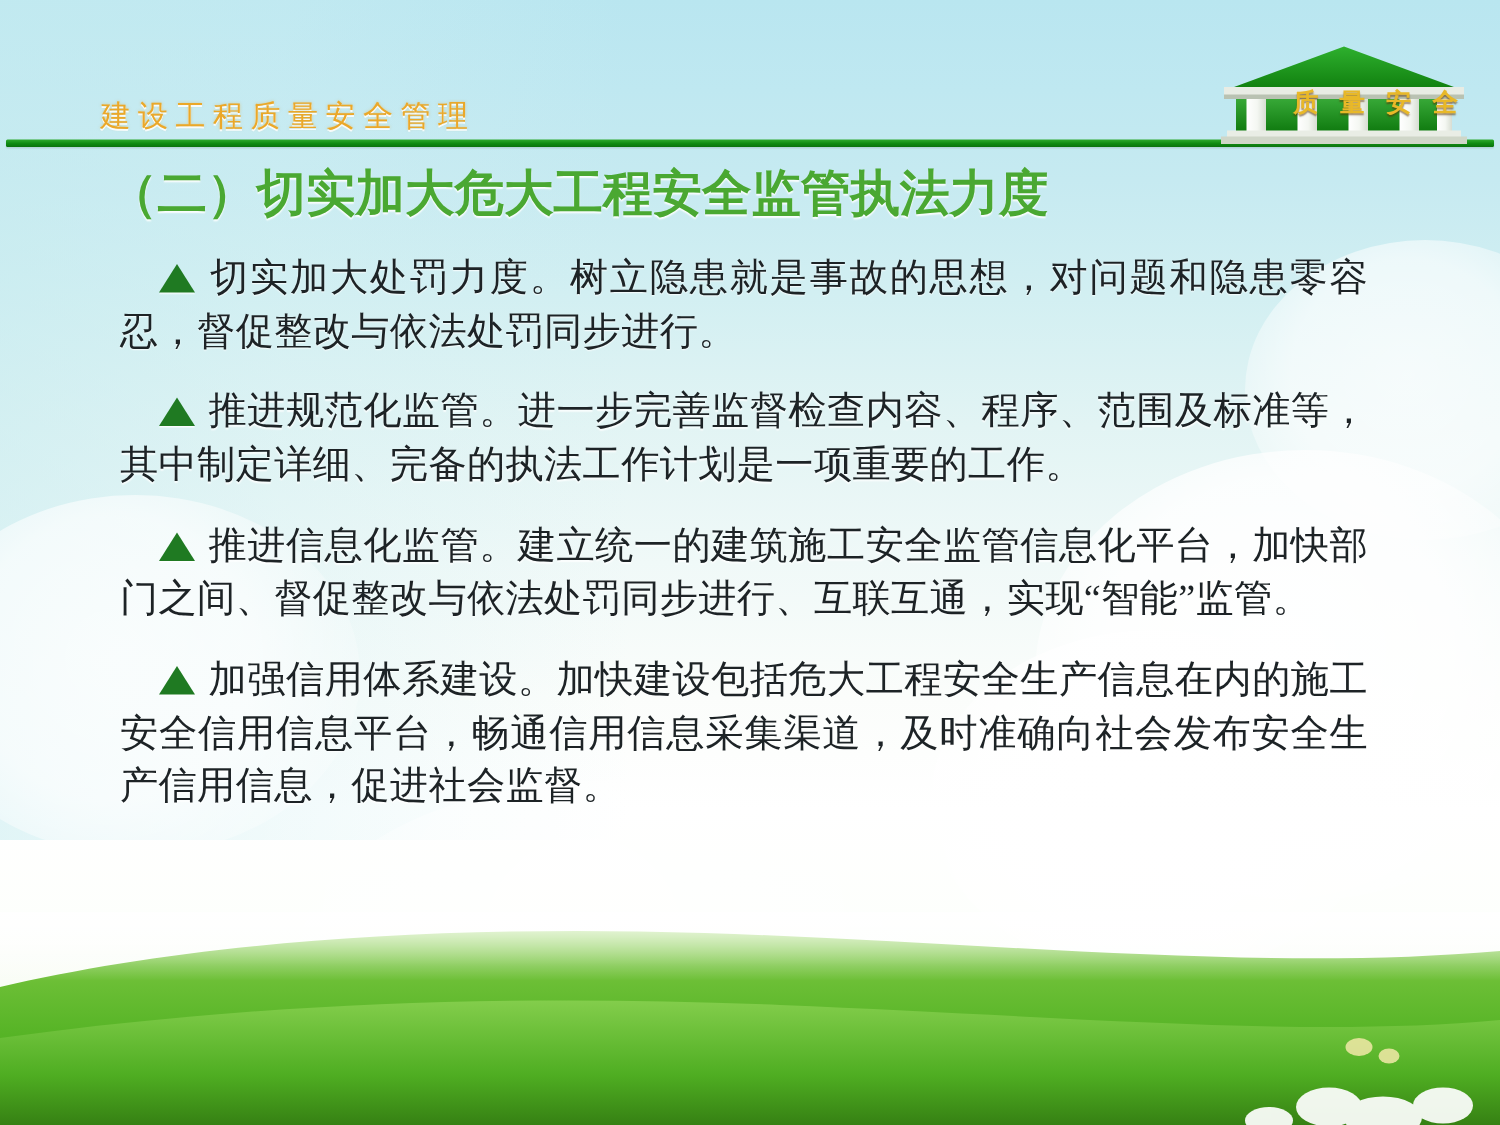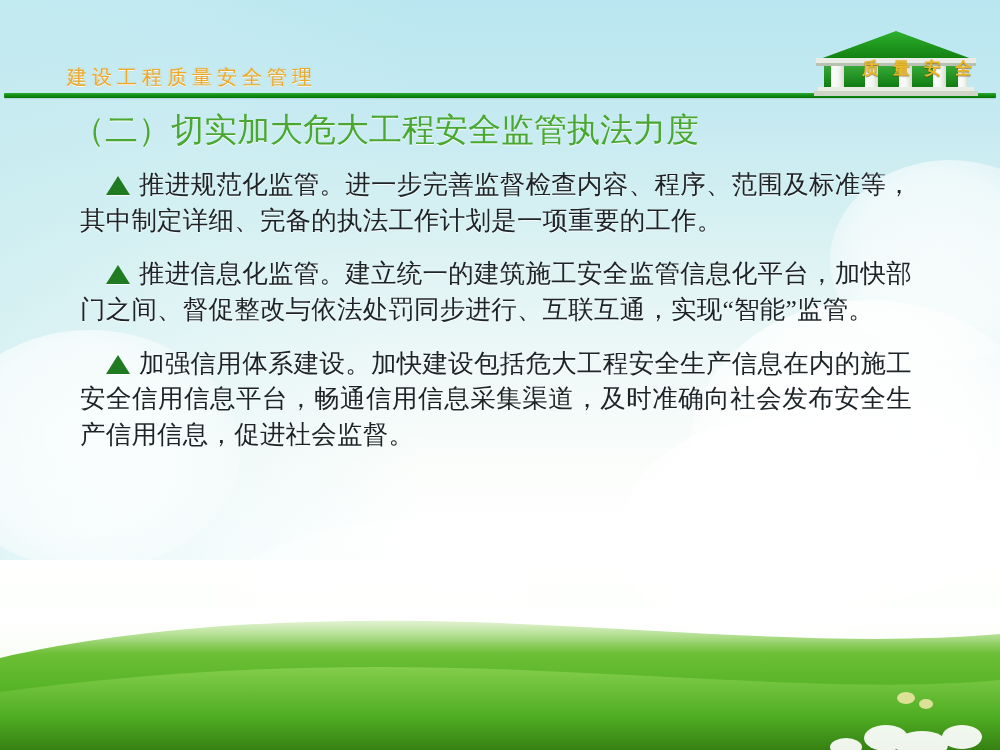--- a/index.html
+++ b/index.html
@@ -142,21 +142,21 @@
     position: absolute;
     left: 0;
     top: 104px;
     width: 1000px;
   }
 
   .slide-title {
     margin: 8px 0 0 72px;
     font-size: 33px;
     line-height: 1.12;
-    font-weight: normal;
+    font-weight: bold;
     color: #4aa832;
     letter-spacing: 0px;
     white-space: nowrap;
     text-shadow: 0 1px 1px rgba(255,255,255,0.9);
   }
 
   .para {
     margin: 14px 88px 0 88px;
     font-size: 25.5px;
     line-height: 1.40;
@@ -282,20 +282,23 @@
       <div class="logo-text">质量安全</div>
     </div>
   </div>
 
   <div class="content">
 
     <div class="slide-title">（二）切实加大危大工程安全监管执法力度</div>
 
 
 
+    <div class="bullet-item">
+      <span class="tri"></span><span>切实加大处罚力度。树立隐患就是事故的思想，对问题和隐患零容忍，督促整改与依法处罚同步进行。</span>
+    </div>
 
     <div class="bullet-item">
       <span class="tri"></span><span>推进规范化监管。进一步完善监督检查内容、程序、范围及标准等，其中制定详细、完备的执法工作计划是一项重要的工作。</span>
     </div>
 
     <div class="bullet-item">
       <span class="tri"></span><span>推进信息化监管。建立统一的建筑施工安全监管信息化平台，加快部门之间、督促整改与依法处罚同步进行、互联互通，实现“智能”监管。</span>
     </div>
 
     <div class="bullet-item">

